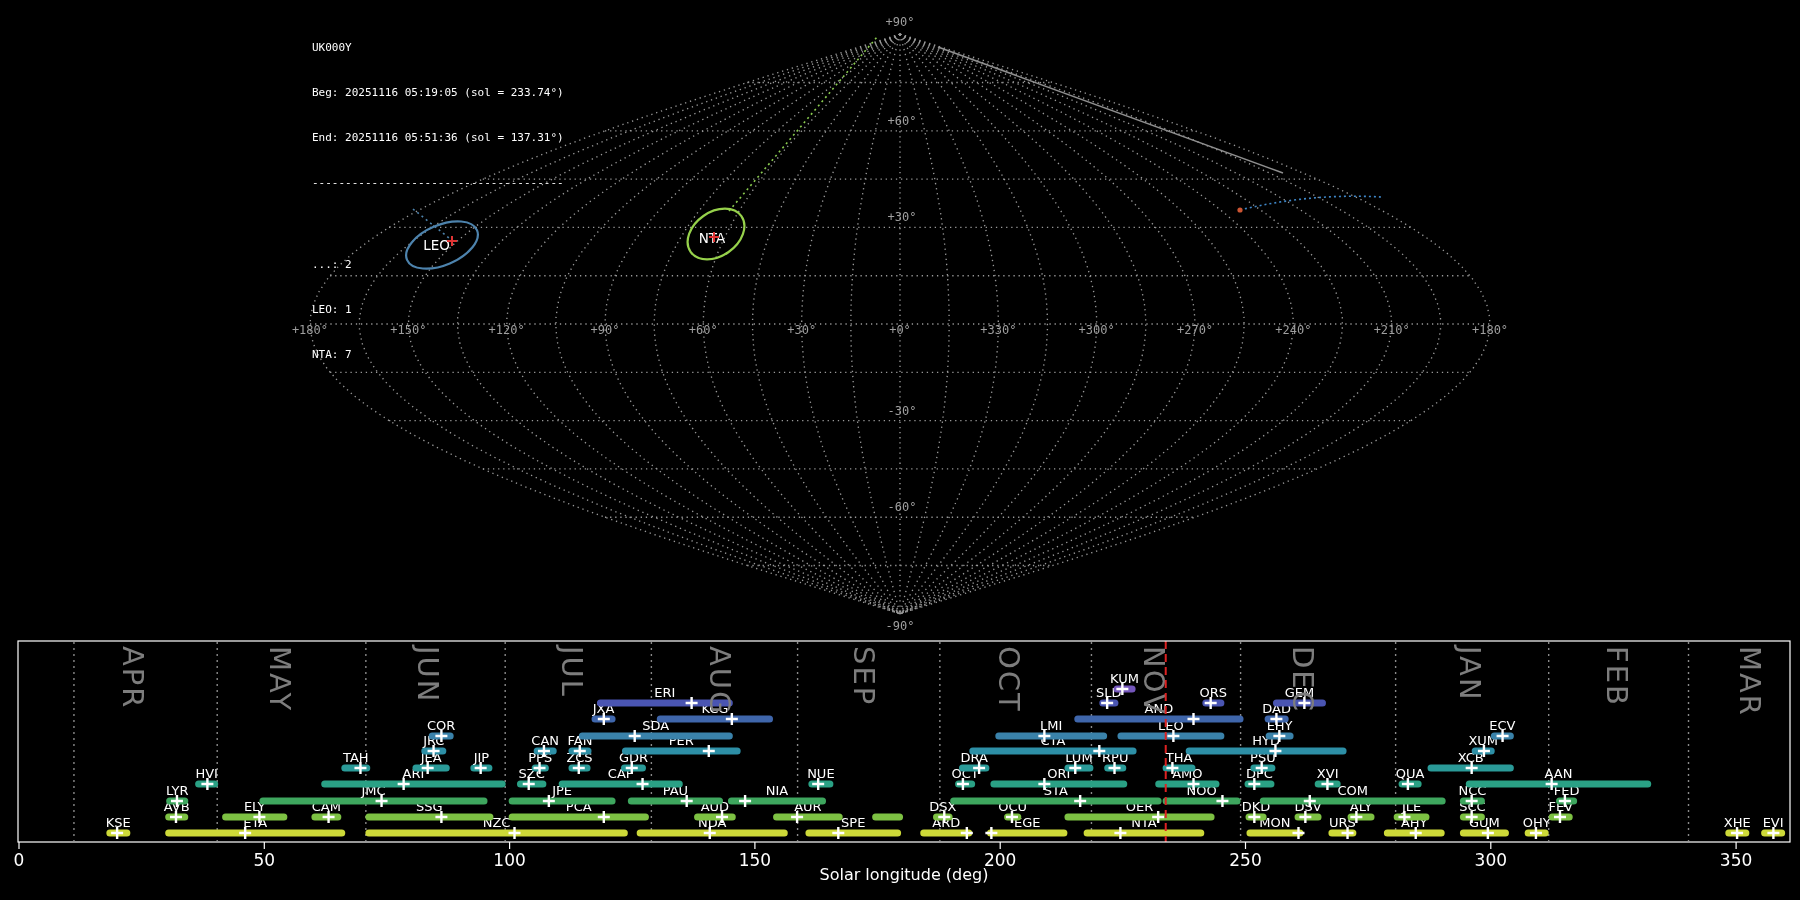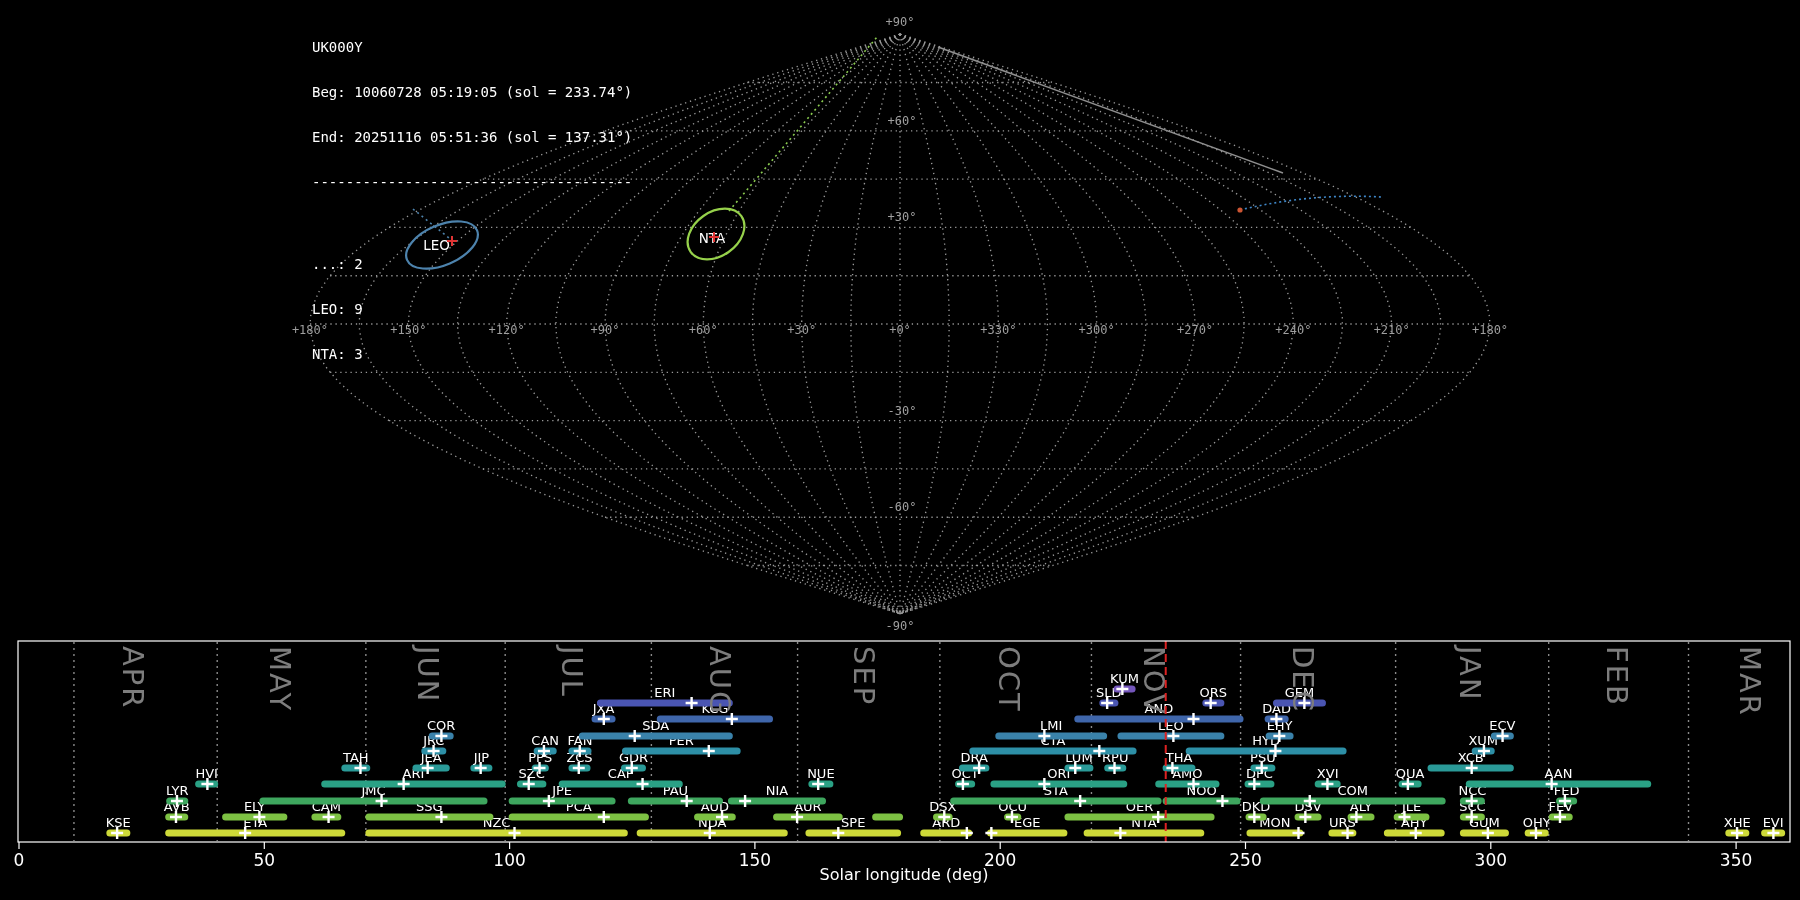--- a/index.html
+++ b/index.html
@@ -1,38 +1,38 @@
 <!DOCTYPE html>
 <html><head>
 <meta charset="utf-8">
 <style>
   html,body{margin:0;padding:0;background:#000;}
   .root{position:relative;width:1800px;height:900px;background:#000;overflow:hidden;
         font-family:"DejaVu Sans",sans-serif;}
   svg{position:absolute;left:0;top:0;display:block;}
   .info{position:absolute;left:312px;top:10px;color:#fff;z-index:5;
-        font-family:"DejaVu Sans Mono",monospace;font-size:14px;line-height:15px;white-space:pre;}
+        font-family:"DejaVu Sans Mono",monospace;font-size:11px;line-height:15px;white-space:pre;}
   .info .counts{margin-top:7px;}
   text{font-family:"DejaVu Sans",sans-serif;}
   .mono{font-family:"DejaVu Sans Mono",monospace;}
 </style>
 </head>
 <body>
 
 <div class="root">
 
   <div class="info">
     <div>UK000Y</div>
-    <div>Beg: 10060728 05:19:05 (sol = 233.74°)</div>
+    <div>Beg: 20251116 05:19:05 (sol = 233.74°)</div>
     <div>End: 20251116 05:51:36 (sol = 137.31°)</div>
     <div>--------------------------------------</div>
     <div class="counts">
       <div>...: 2</div>
-      <div>LEO: 9</div>
-      <div>NTA: 3</div>
+      <div>LEO: 1</div>
+      <div>NTA: 7</div>
     </div>
   </div>
 
   <svg id="scene" width="1800" height="900" viewBox="0 0 1800 900">
     <g id="map-layer">
         <line x1="747.2864106277086" y1="565.5" x2="1052.7135893722914" y2="565.5" stroke="#999999" stroke-width="1.35" stroke-dasharray="1.3 3.8" fill="none"></line>
         <line x1="604.98" y1="517.2" x2="1195.02" y2="517.2" stroke="#999999" stroke-width="1.35" stroke-dasharray="1.3 3.8" fill="none"></line>
         <line x1="482.7787148286895" y1="468.9" x2="1317.2212851713105" y2="468.9" stroke="#999999" stroke-width="1.35" stroke-dasharray="1.3 3.8" fill="none"></line>
         <line x1="389.0103707510298" y1="420.6" x2="1410.9896292489702" y2="420.6" stroke="#999999" stroke-width="1.35" stroke-dasharray="1.3 3.8" fill="none"></line>
         <line x1="330.06512545639816" y1="372.3" x2="1469.9348745436018" y2="372.3" stroke="#999999" stroke-width="1.35" stroke-dasharray="1.3 3.8" fill="none"></line>

